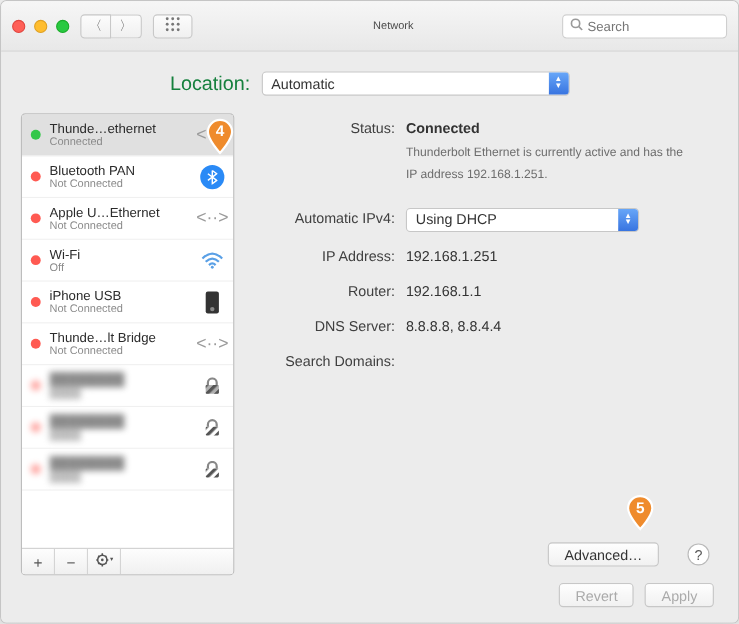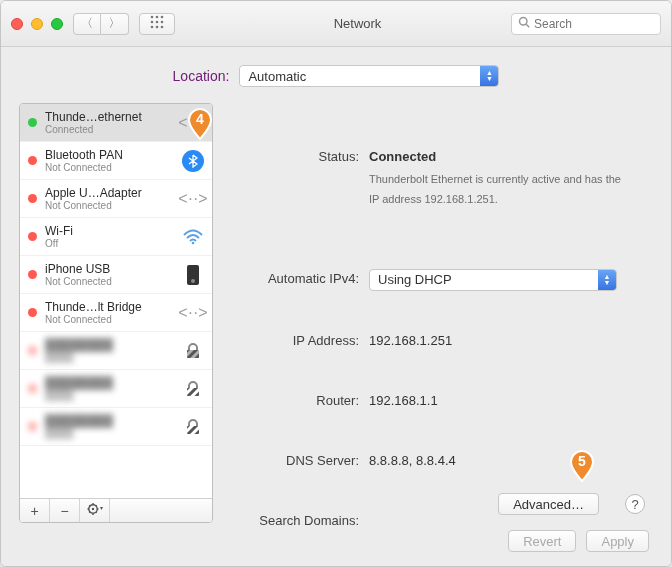--- a/index.html
+++ b/index.html
@@ -39,21 +39,21 @@
     background: linear-gradient(#fcfcfc,#f0f0f0);
     border: 1px solid #c8c8c8;
     display: flex; align-items: center; justify-content: center;
     font-size: 12px; color: #6a6a6a;
   }
   .tb-btn:first-child { border-radius: 4px 0 0 4px; }
   .tb-btn:last-child { border-radius: 0 4px 4px 0; border-left: none; }
   .tb-single { border-radius: 4px; }
   .title {
     position: absolute; left: 0; right: 0;
-    text-align: center; font-size: 13px; color: #4a4a4a;
+    text-align: center; font-size: 10px; color: #4a4a4a;
     pointer-events: none;
     margin-left: 43px;
   }
   .search {
     margin-left: auto;
     width: 150px; height: 22px;
     background: #fff; border: 1px solid #cfcfcf; border-radius: 4px;
     display: flex; align-items: center; padding: 0 6px; gap: 4px;
     color: #999;
     justify-content: center;
@@ -65,21 +65,21 @@
   }
   .content {
     position: absolute; top: 46px; left: 0; right: 0; bottom: 0;
     padding: 14px 18px 14px 18px;
     background: #ececec;
   }
   .location-row {
     display: flex; align-items: center; justify-content: center;
     gap: 10px; margin: 4px 0 16px 0;
   }
-  .location-row label { color: #701a75; font-size: 14px; }
+  .location-row label { color: #15803d; font-size: 18px; }
   .select {
     background: #fff; border: 1px solid #c7c7c7; border-radius: 4px;
     height: 22px; display: flex; align-items: center;
     position: relative; padding: 0 24px 0 8px;
     font-size: 13px;
   }
   .select .arrows {
     position: absolute; right: 0; top: 0; bottom: 0; width: 18px;
     background: linear-gradient(#67a6f8,#3874e0);
     border-radius: 0 3px 3px 0;
@@ -120,26 +120,26 @@
   }
   .sf-btn {
     width: 30px; border-right: 1px solid #d4d4d4;
     display: flex; align-items: center; justify-content: center;
     font-size: 14px; color: #555;
   }
   .detail {
     flex: 1; position: relative;
     padding: 4px 8px 0 0;
   }
-  .row { display: flex; align-items: flex-start; margin-bottom: 12px; margin-top: 40px; }
+  .row { display: flex; align-items: flex-start; margin-bottom: 12px; }
   .row .lbl { width: 140px; text-align: right; padding-right: 10px; color: #404040; font-size: 13px; line-height: 20px;}
   .row .val { flex: 1; font-size: 13px; color: #333; line-height: 20px;}
   .status-block .val strong { font-weight: 600; }
   .status-sub { color: #6d6d6d; font-size: 11px; margin-top: 2px; max-width: 260px; }
-  .cfg-select { width: 248px; }
+  .cfg-select { width: 212px; }
   .advanced-row {
     position: absolute; right: 8px; bottom: 8px;
     display: flex; align-items: center; gap: 26px;
   }
   .btn {
     height: 22px; padding: 0 14px;
     background: linear-gradient(#fefefe,#f1f1f1);
     border: 1px solid #c7c7c7; border-radius: 4px;
     font-size: 13px; color: #333;
     display: inline-flex; align-items: center;
@@ -220,21 +220,21 @@
           </svg>
       </span>
       <input placeholder="Search" style="">
     </div>
   </div>
 
   <div class="content">
 
     <div class="location-row">
       <label>Location:</label>
-      <div class="select" style="width:260px">
+      <div class="select" style="width:280px">
         <span>Automatic</span>
         <div class="arrows">
             <span>▲</span>
             <span>▼</span>
           </div>
       </div>
     </div>
 
     <div class="main">
 
@@ -261,21 +261,21 @@
                   <svg width="10" height="14" viewBox="0 0 10 14">
                     <path d="M5 1 L9 4 L5 7 L9 10 L5 13 V1 M1 4 L9 10 M1 10 L9 4" stroke="#fff" stroke-width="1.3" fill="none"></path>
                   </svg>
                 </div>
             </div>
           </div>
 
           <div class="srv">
             <div class="dot red"></div>
             <div class="srv-text">
-              <div class="srv-name">Apple U…Adapter</div>
+              <div class="srv-name">Apple U…Ethernet</div>
               <div class="srv-status">Not Connected</div>
             </div>
             <div class="srv-icon ether-icon">&lt;··&gt;</div>
           </div>
 
           <div class="srv">
             <div class="dot red"></div>
             <div class="srv-text">
               <div class="srv-name">Wi-Fi</div>
               <div class="srv-status">Off</div>

